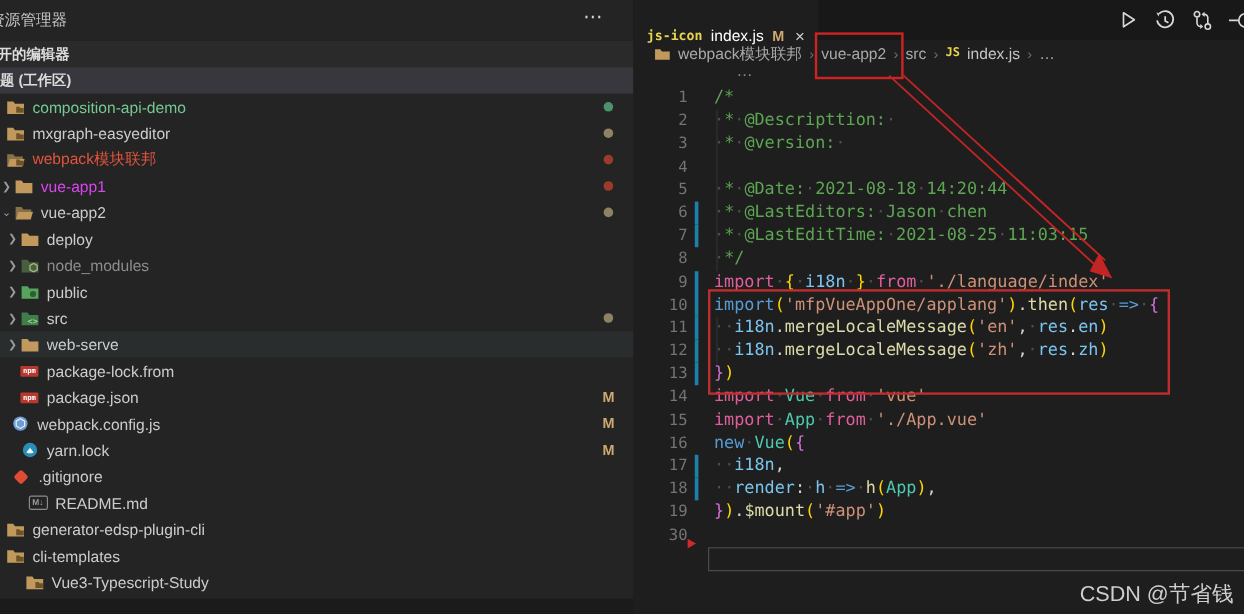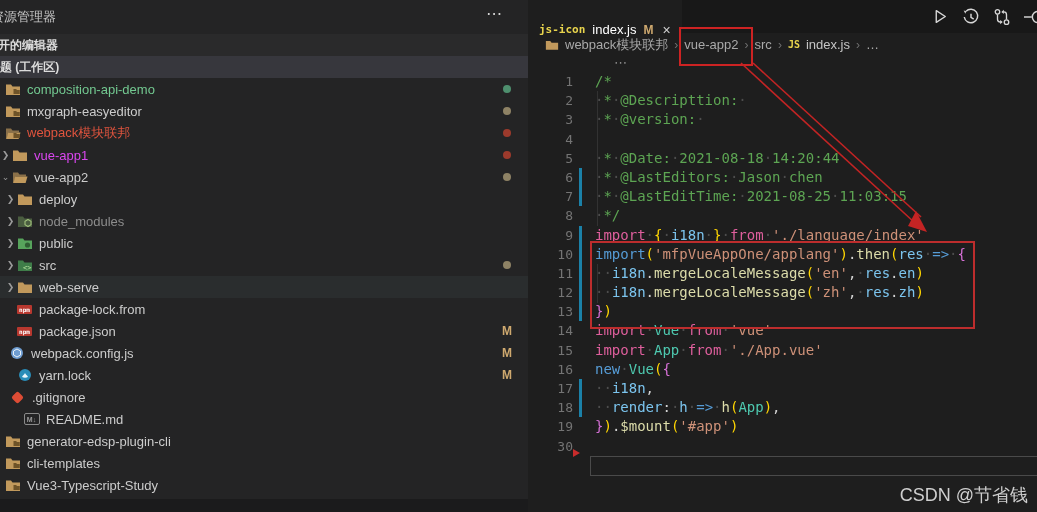--- a/index.html
+++ b/index.html
@@ -232,21 +232,21 @@
         </div>
         <div class="row" style="padding-left: 4px;">
           <span class="ticon">
             <svg width="16" height="13" viewBox="0 0 16 13">
               <path d="M1 1.5 h5 l1.5 2 H15 v8.5 H1 Z" fill="#c1995c"></path>
               <path d="M8.5 6 h2.6 l0.9 1 h2.8 v4 H8.5 Z" fill="#6e5328"></path>
             </svg>
           </span>
           <span class="tlabel">cli-templates</span>
         </div>
-        <div class="row" style="padding-left: 4px;">
+        <div class="row" style="padding-left: 20px;">
           <span class="ticon">
             <svg width="16" height="13" viewBox="0 0 16 13">
               <path d="M1 1.5 h5 l1.5 2 H15 v8.5 H1 Z" fill="#c1995c"></path>
               <path d="M8.5 6 h2.6 l0.9 1 h2.8 v4 H8.5 Z" fill="#6e5328"></path>
             </svg>
           </span>
           <span class="tlabel">Vue3-Typescript-Study</span>
         </div>
       </div>
     <div class="sb-strip"></div>

